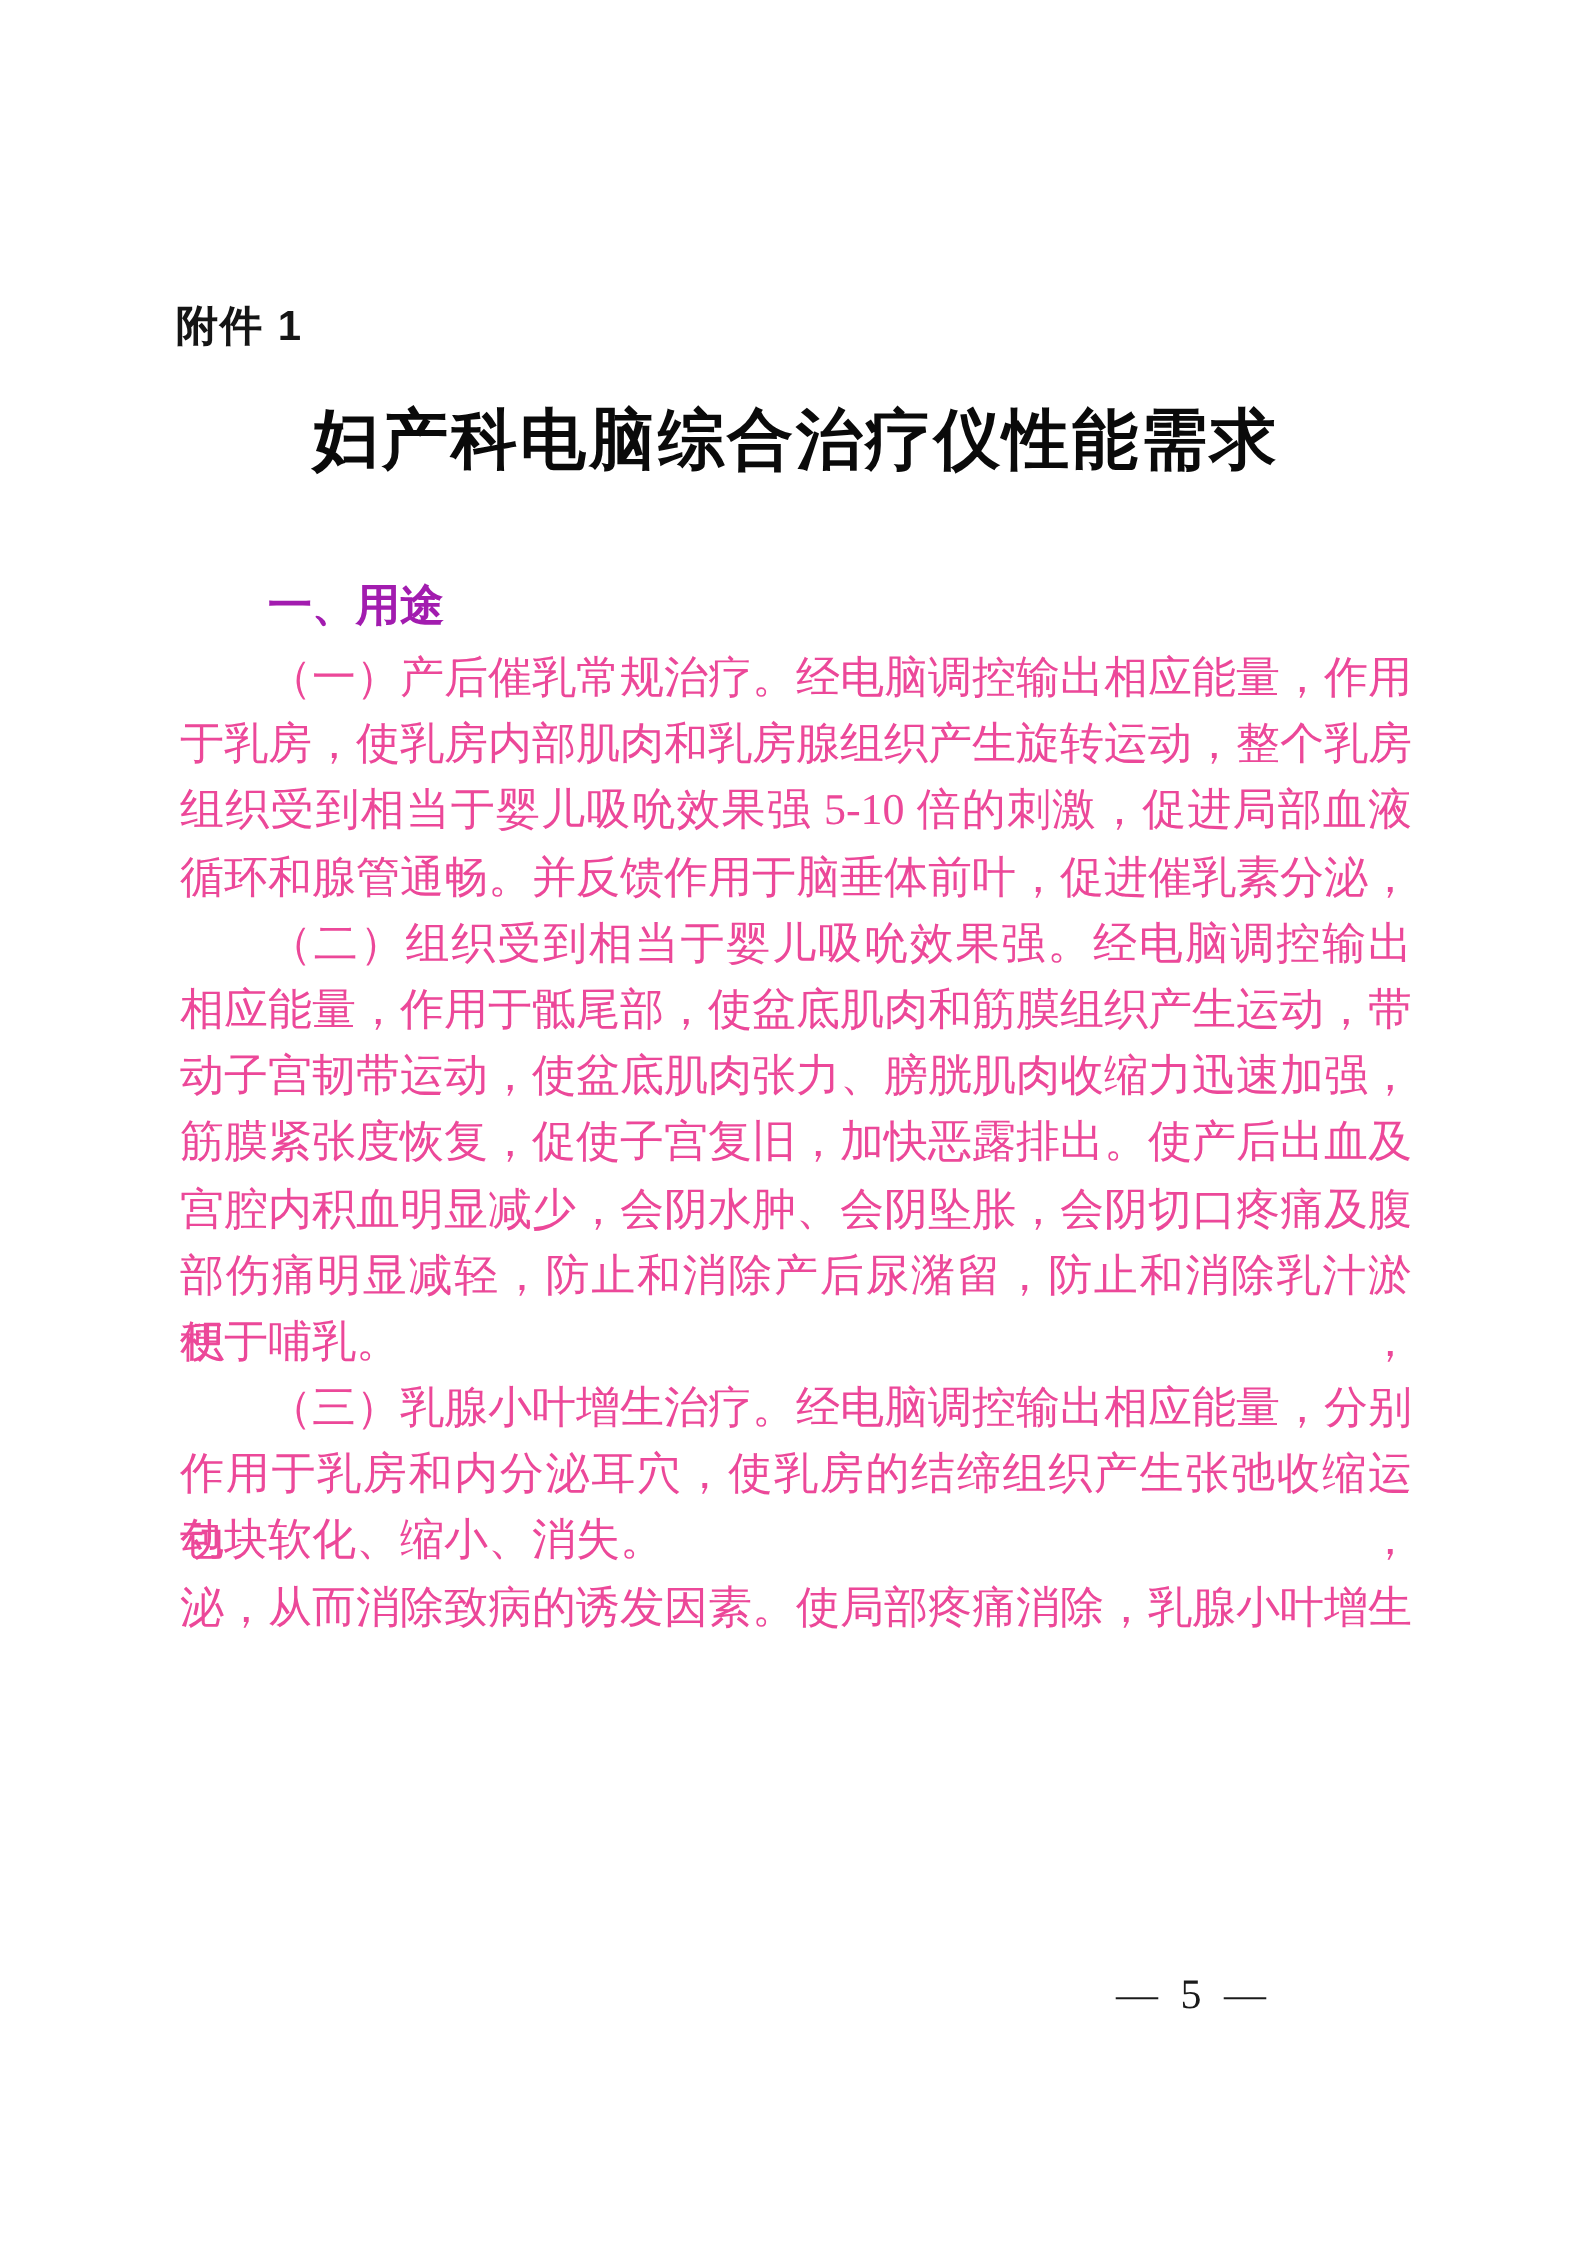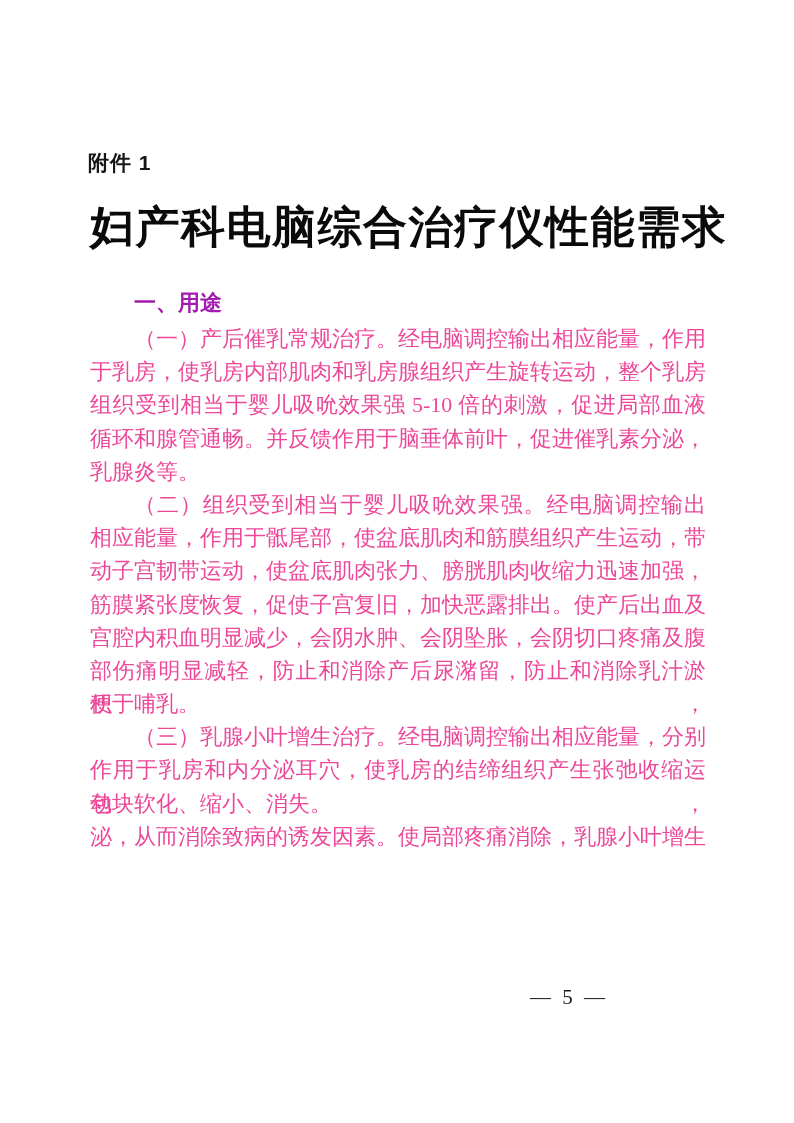--- a/index.html
+++ b/index.html
@@ -8,36 +8,37 @@
     background: #ffffff;
     position: relative;
     font-family: "Liberation Serif", "DejaVu Serif", serif;
     color: #111111;
     overflow: hidden;
   }
   .page {
     position: absolute; left: 0; top: 0;
     width: 710px; height: 1123px;
     background: #ffffff;
+    padding-left: 28px;
   }
   .attachment {
     position: absolute; left: 88px; top: 149px;
     font-family: "Liberation Sans", "DejaVu Sans", sans-serif;
     font-weight: 600;
     font-size: 21px;
     letter-spacing: 1px;
     color: #151515;
   }
   .title {
     position: absolute; left: 90px; top: 198px;
     width: 616px; margin: 0;
     text-align: center;
     font-family: "Liberation Serif", "DejaVu Serif", serif;
     font-weight: bold;
-    font-size: 44px;
+    font-size: 33px;
     letter-spacing: 1.5px;
     color: #0a0a0a;
     white-space: nowrap;
   }
   .heading {
     position: absolute; left: 90px; top: 288px;
     padding-left: 44px;
     font-family: "Liberation Sans", "DejaVu Sans", sans-serif;
     font-weight: bold;
     font-size: 22px;
@@ -76,21 +77,20 @@
   <h1 class="title">妇产科电脑综合治疗仪性能需求</h1>
 
   <div class="heading">一、用途</div>
 
   <div class="bodytext" id="bodytext">
       <div class="para">
         <div class="line first">（一）产后催乳常规治疗。经电脑调控输出相应能量，作用</div>
         <div class="line">于乳房，使乳房内部肌肉和乳房腺组织产生旋转运动，整个乳房</div>
         <div class="line">组织受到相当于婴儿吸吮效果强 5-10 倍的刺激，促进局部血液</div>
         <div class="line">循环和腺管通畅。并反馈作用于脑垂体前叶，促进催乳素分泌，</div>
-        <div class="line para-end">乳腺炎等。</div>
       </div>
       <div class="para">
         <div class="line first">（二）组织受到相当于婴儿吸吮效果强。经电脑调控输出</div>
         <div class="line">相应能量，作用于骶尾部，使盆底肌肉和筋膜组织产生运动，带</div>
         <div class="line">动子宫韧带运动，使盆底肌肉张力、膀胱肌肉收缩力迅速加强，</div>
         <div class="line">筋膜紧张度恢复，促使子宫复旧，加快恶露排出。使产后出血及</div>
         <div class="line">宫腔内积血明显减少，会阴水肿、会阴坠胀，会阴切口疼痛及腹</div>
         <div class="line">部伤痛明显减轻，防止和消除产后尿潴留，防止和消除乳汁淤积，</div>
         <div class="line para-end">便于哺乳。</div>
       </div>

